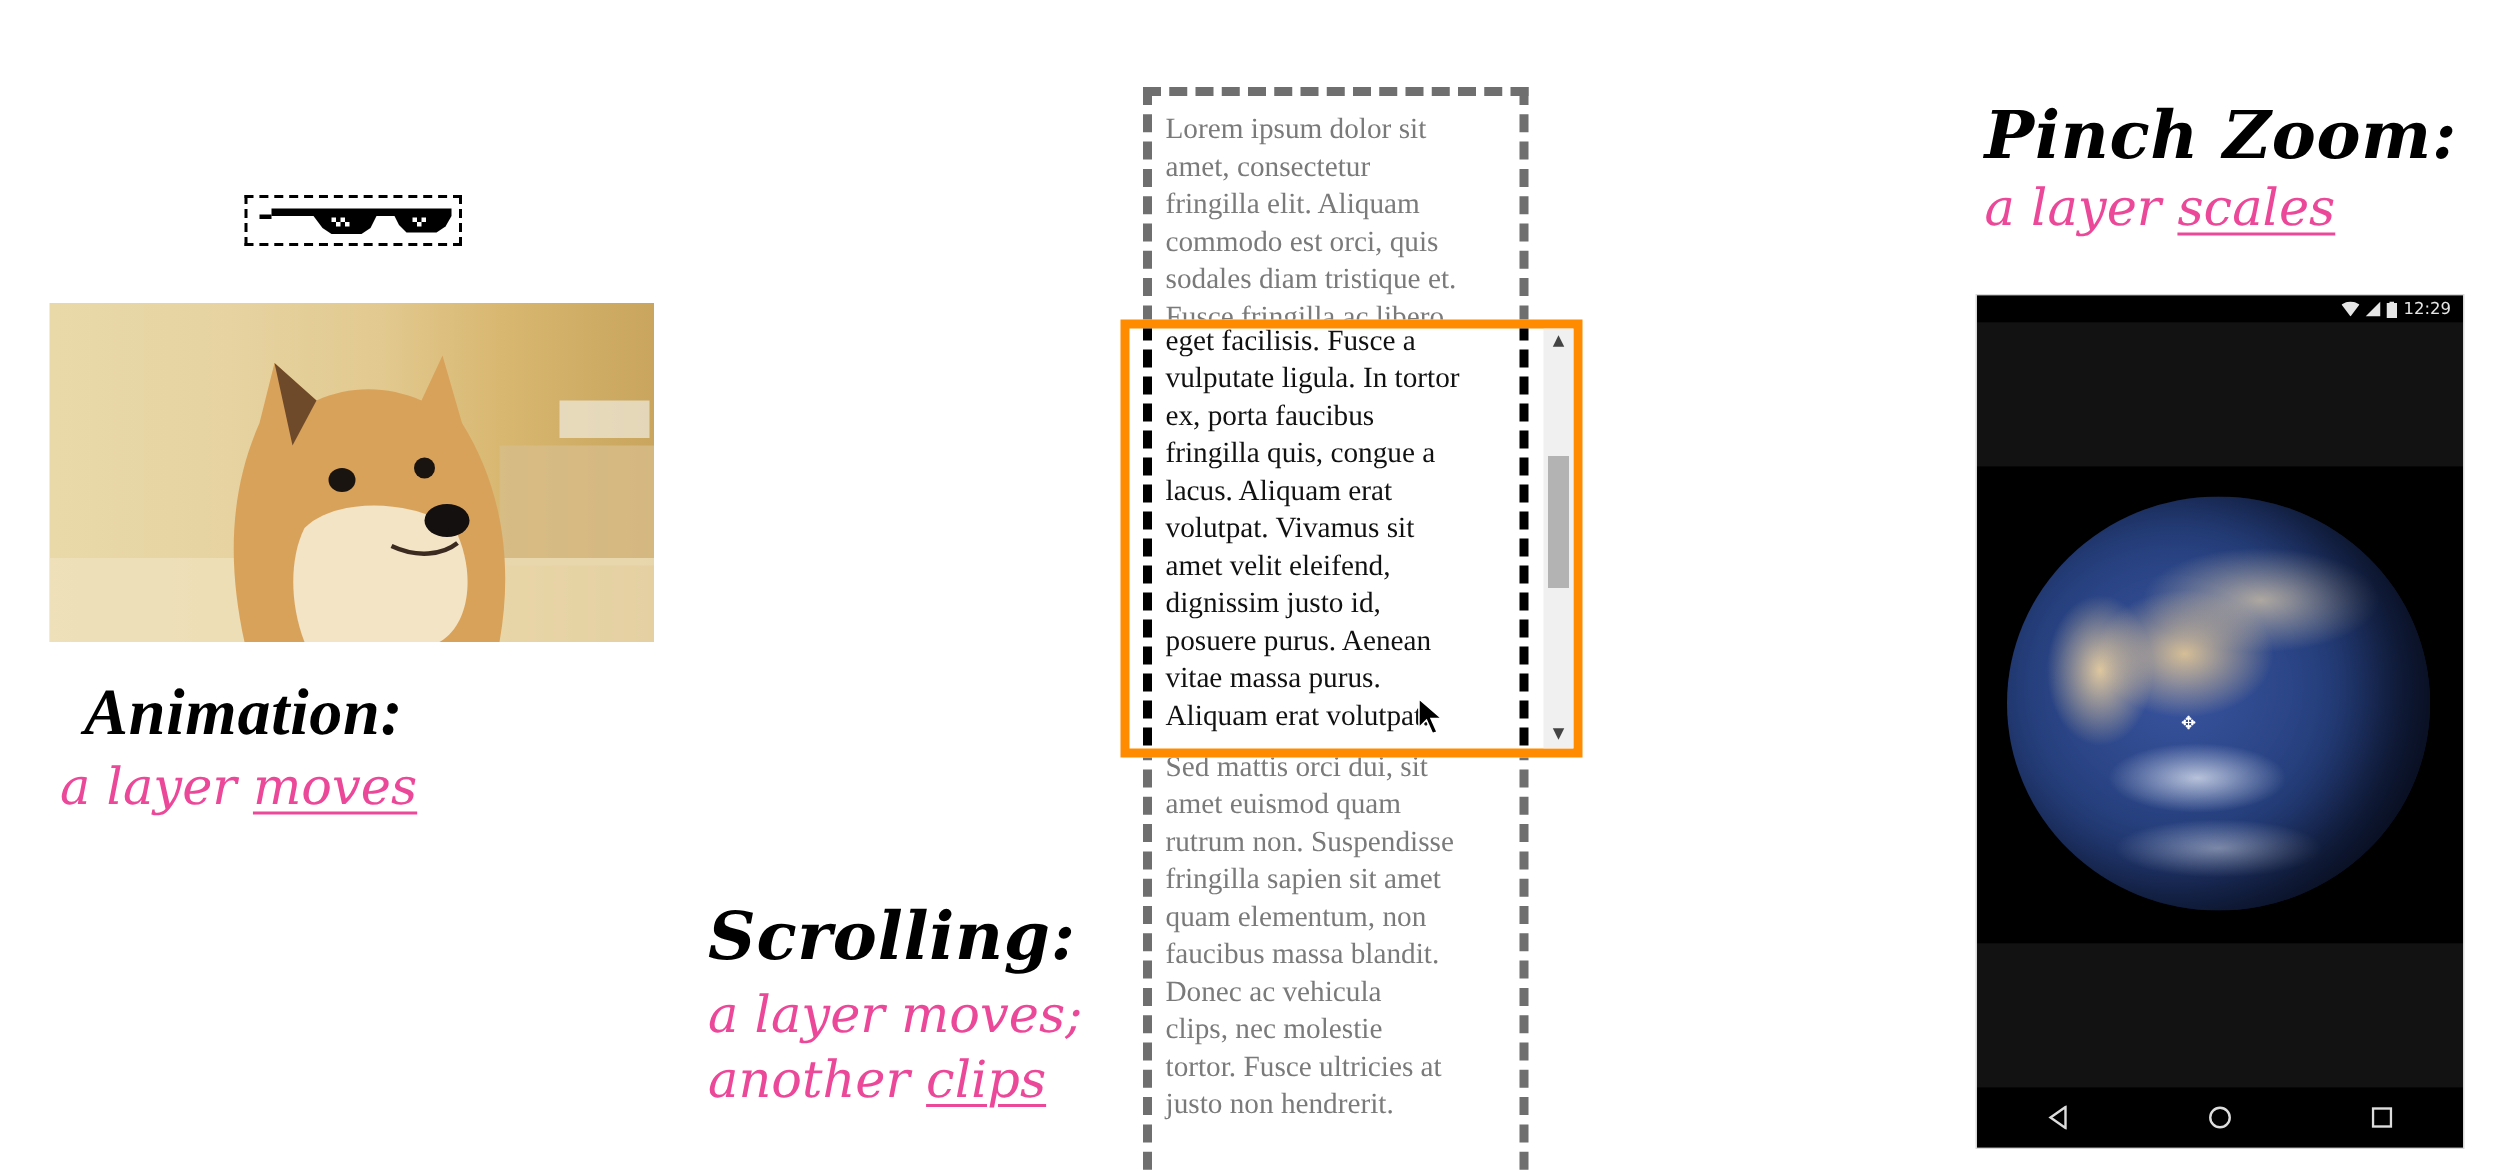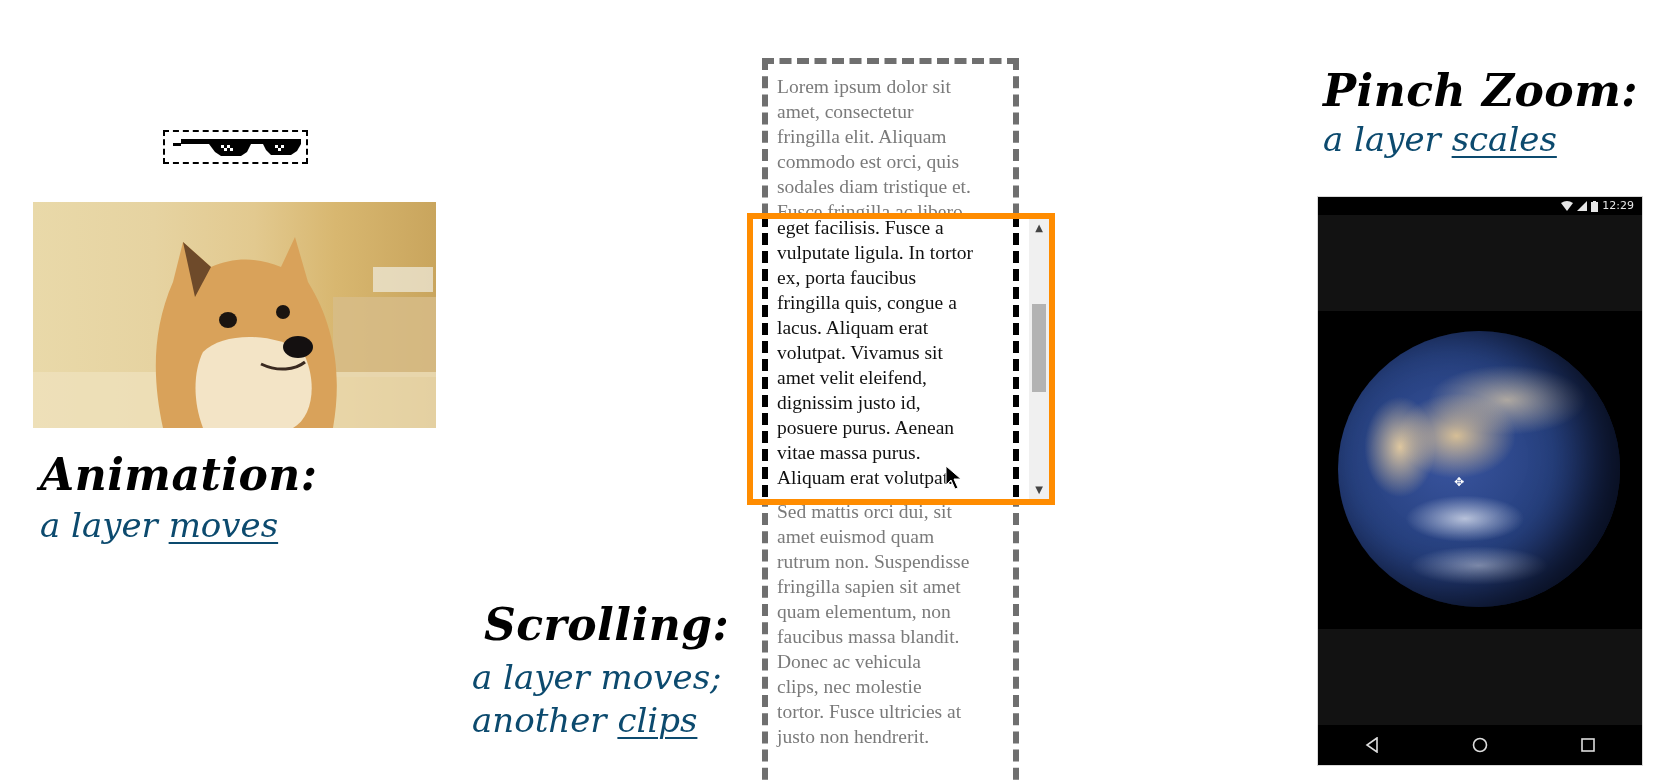--- a/index.html
+++ b/index.html
@@ -13,21 +13,21 @@
   
   .cap-title {
     font-family: "DejaVu Serif", serif;
     font-style: italic; font-weight: bold;
     font-size: 44px; line-height: 50px; color: #000;
     white-space: nowrap; letter-spacing: 0.5px;
   }
   .cap-sub {
     font-family: "DejaVu Serif", serif;
     font-style: italic; font-weight: normal;
-    font-size: 34px; line-height: 44px; color: #0c4a6e;
+    font-size: 34px; line-height: 44px; color: #ec4899;
     white-space: nowrap;
   }
   .cap-sub .u { text-decoration: underline; text-underline-offset: 5px; text-decoration-thickness: 2px; }
 
   
   #sunglasses {
     left: 163px; top: 130px; width: 145px; height: 34px;
     border: 2px dashed #000; box-sizing: border-box;
   }
   #sunglasses svg { position: absolute; left: 4px; top: 4px; }
@@ -135,26 +135,26 @@
     <path d="M130,226 C120,180 118,130 140,80 L150,40 L178,65 C200,55 225,55 248,65 L262,35 L275,80 C300,120 310,170 300,226 Z" fill="#d9a25a"></path>
     <path d="M150,40 L162,95 L178,65 Z" fill="#6e4a2a"></path>
     <path d="M170,150 C190,130 240,130 270,150 C285,180 280,215 260,226 L170,226 C160,200 160,170 170,150 Z" fill="#f3e4c6"></path>
     <ellipse cx="195" cy="118" rx="9" ry="8" fill="#1a1410"></ellipse>
     <ellipse cx="250" cy="110" rx="7" ry="7" fill="#1a1410"></ellipse>
     <ellipse cx="265" cy="145" rx="15" ry="11" fill="#141010"></ellipse>
     <path d="M228,162 C245,170 262,168 272,160" stroke="#3a2a20" stroke-width="3" fill="none"></path>
   </svg>
 </div>
 
-<div class="abs cap-title" style="left:40px; top:450px;">Animation:</div>
+<div class="abs cap-title" style="left:56px; top:450px;font-family:Liberation Serif, serif;">Animation:</div>
 <div class="abs cap-sub" style="left:40px; top:503px;text-align:center;">
   <span>a layer </span><span class="u">moves</span>
 </div>
 
-<div class="abs cap-title" style="left:484px; top:600px;">Scrolling:</div>
+<div class="abs cap-title" style="left:472px; top:600px;">Scrolling:</div>
 <div class="abs cap-sub" style="left:472px; top:655px;">a layer moves;</div>
 <div class="abs cap-sub" style="left:472px; top:698px;">
   <span>another </span><span class="u">clips</span>
 </div>
 
 <div id="scroll-outer" class="abs">
   <div class="scroll-text">
     <div>Lorem ipsum dolor sit</div>
     <div>amet, consectetur</div>
     <div>fringilla elit. Aliquam</div>

